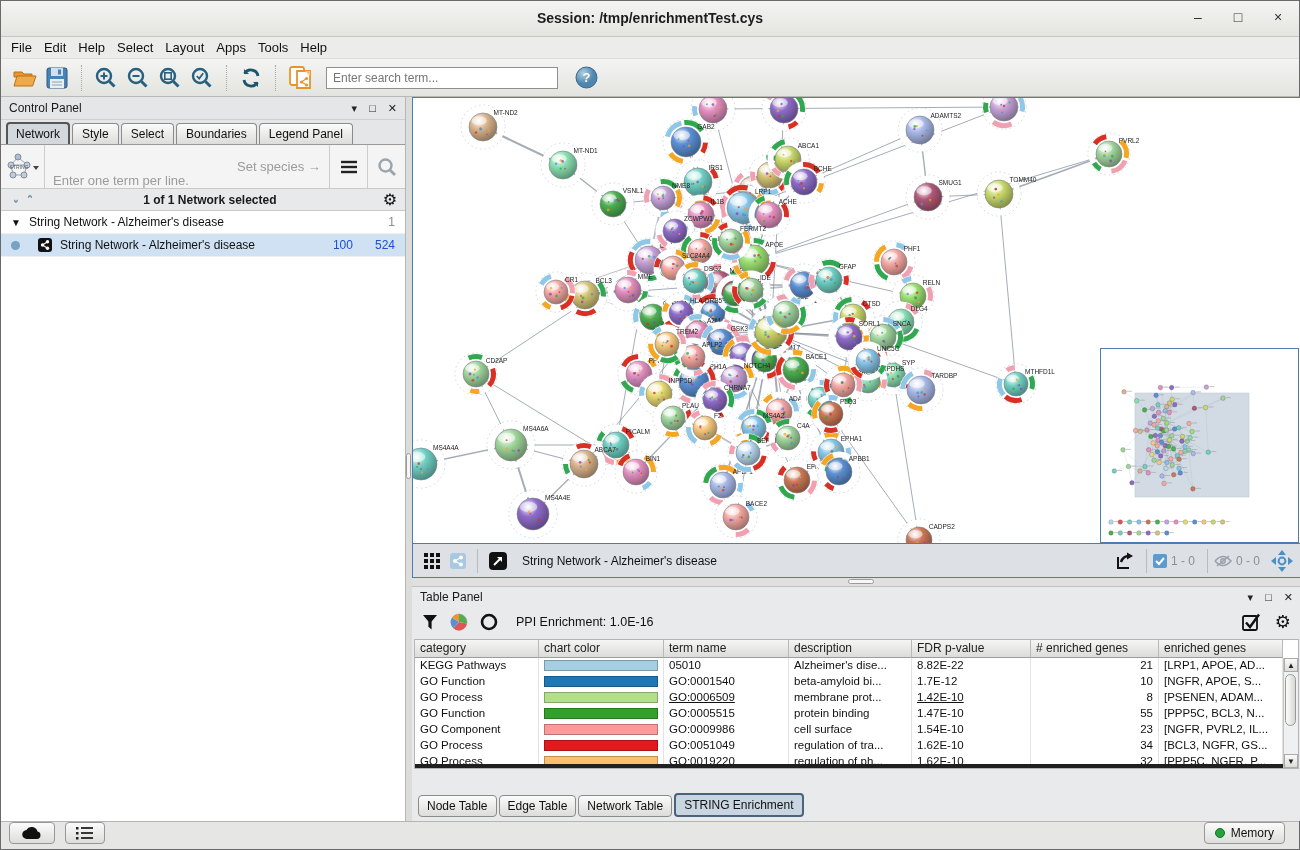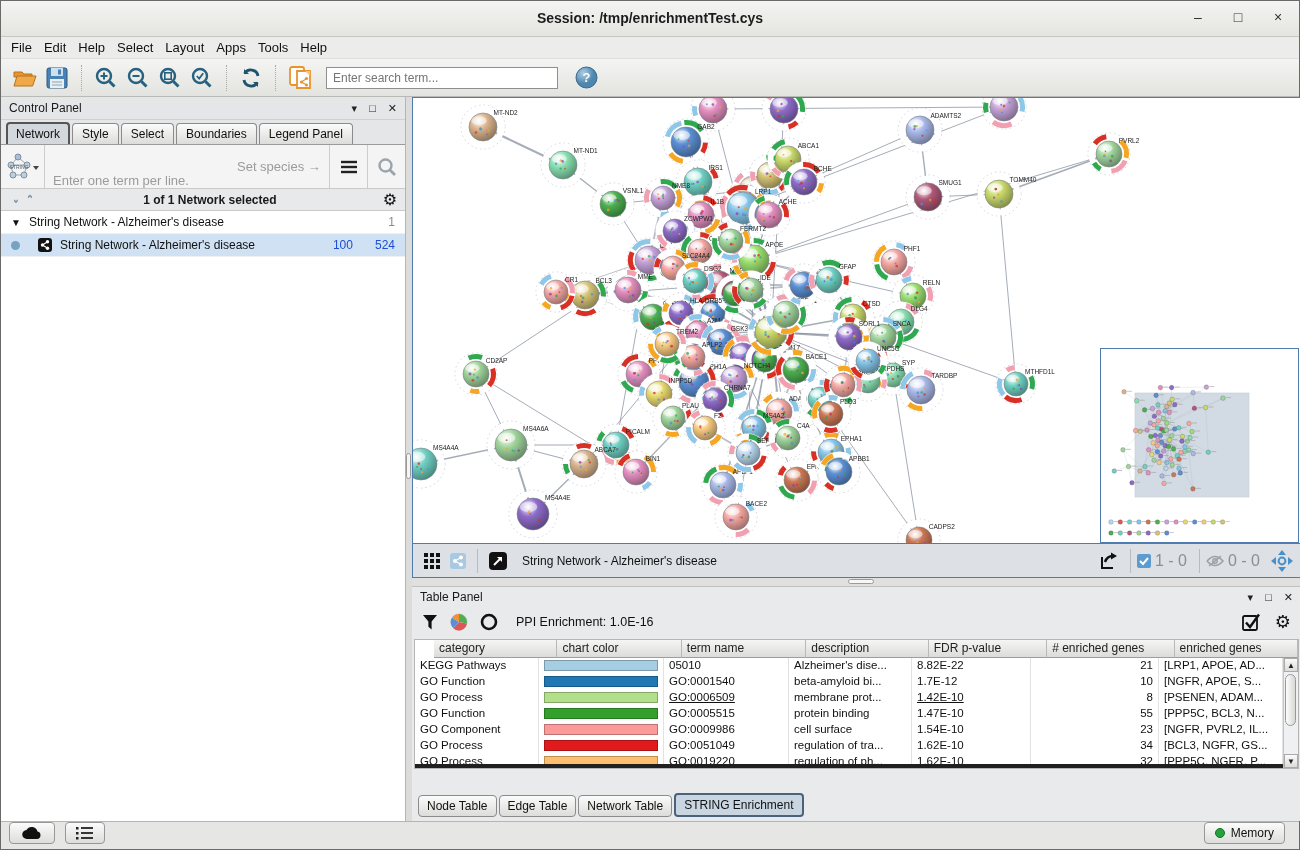--- a/index.html
+++ b/index.html
@@ -55,21 +55,21 @@
   #v-splitter .pill { position:absolute; top:356px; left:0px; width:5px; height:26px; border:1px solid #9a9a9a; border-radius:3px; background:#f5f5f5; }
 
   
   #network-container { position:absolute; left:411px; top:0; width:889px; height:481px; border:1px solid #4f7cb0; background:#fff; }
   #network-view { position:relative; width:100%; height:445px; background:#fff; overflow:hidden; }
   #minimap { position:absolute; right:1px; top:250px; width:199px; height:195px; background:#fff; border:1px solid #4f7cb0; }
   #net-toolbar { height:34px; background:#dde1e6; border-top:1px solid #4f7cb0; display:flex; align-items:center; padding:0 6px; }
   .nt-sep { width:1px; height:24px; background:#b8bcc2; margin:0 6px; }
   #net-title { font-size:12px; color:#111; margin-left:10px; }
   #net-toolbar .right { margin-left:auto; display:flex; align-items:center; }
-  .badge-txt { font-size:16px; color:#8a8f96; margin:0 6px 0 4px; }
+  .badge-txt { font-size:12px; color:#8a8f96; margin:0 6px 0 4px; }
 
   
   #h-splitter { position:absolute; left:411px; top:481px; width:889px; height:8px; background:#e0e0de; }
   #h-splitter .pill { position:absolute; left:436px; top:1px; width:26px; height:5px; border:1px solid #9a9a9a; border-radius:3px; background:#f7f7f7; }
 
   
   #table-panel { position:absolute; left:411px; top:489px; width:889px; bottom:0; background:#e8eaec; border-top:1px solid #c0c0c0; }
   #tp-header { height:20px; display:flex; align-items:center; padding:0 8px; font-size:12px; color:#1a1a1a; }
   #tp-header .hdr-icons { margin-left:auto; display:flex; gap:12px; font-size:11px; color:#222; }
   #tp-toolbar { height:30px; display:flex; align-items:center; padding:0 10px; }
@@ -2472,21 +2472,21 @@
             <svg width="19" height="19" viewBox="0 0 19 19">
                 <rect x="1" y="3" width="14" height="14" rx="1.5" fill="none" stroke="#111" stroke-width="1.8"></rect>
                 <path d="M4 9.5 l4 4.5 L17 1.5" fill="none" stroke="#111" stroke-width="2.4"></path>
               </svg>
           </span>
           <span class="gear" style="font-size:18px;">⚙</span>
         </span>
       </div>
       <div id="enrich-table">
         <div class="thead" id="thead">
-            <div class="th" style="width: 124px; margin-left: 19px;">category</div>
+            <div class="th" style="width: 124px;">category</div>
             <div class="th" style="width: 125px;">chart color</div>
             <div class="th" style="width: 125px;">term name</div>
             <div class="th" style="width: 123px;">description</div>
             <div class="th" style="width: 119px;">FDR p-value</div>
             <div class="th" style="width: 128px;"># enriched genes</div>
             <div class="th" style="width: 124px;">enriched genes</div>
           </div>
         <div class="tbody" id="tbody">
             <div class="tr">
               <div class="td" style="width: 124px;">KEGG Pathways</div>

